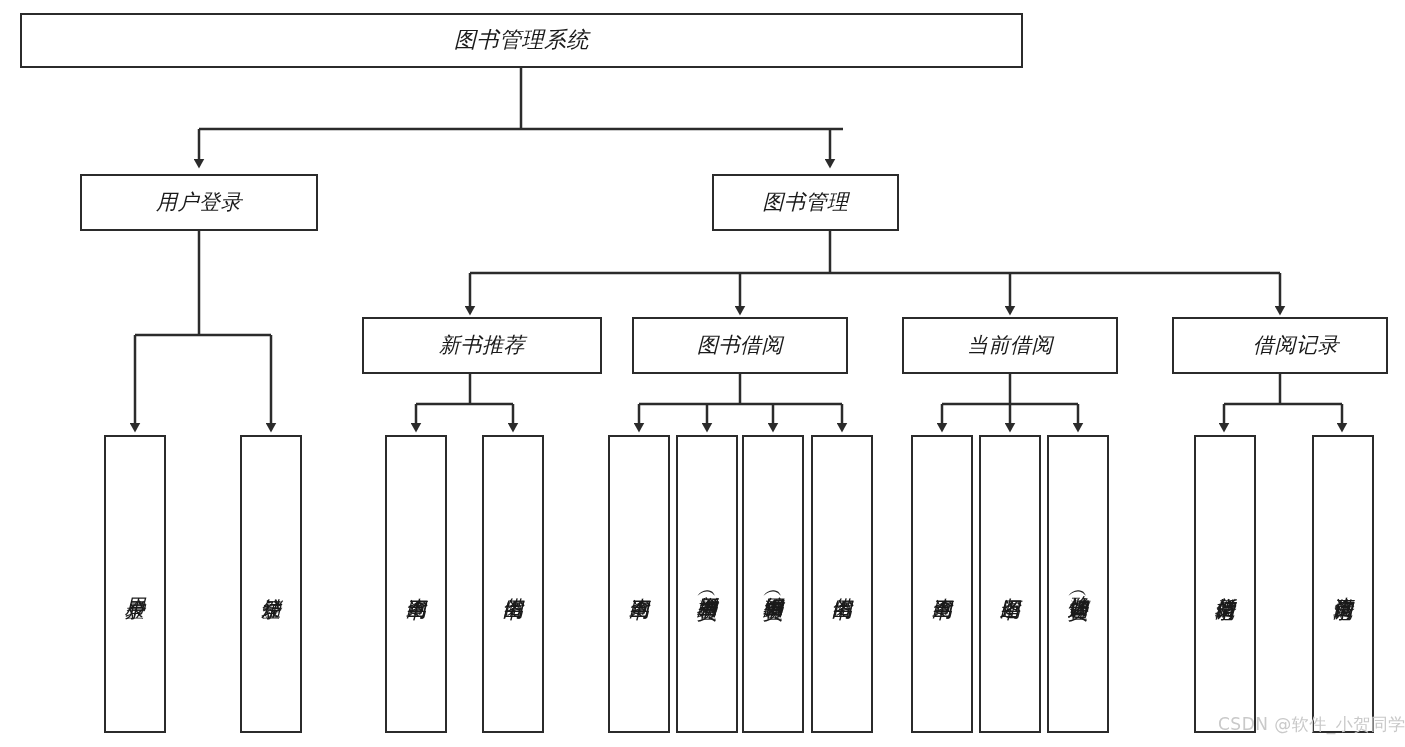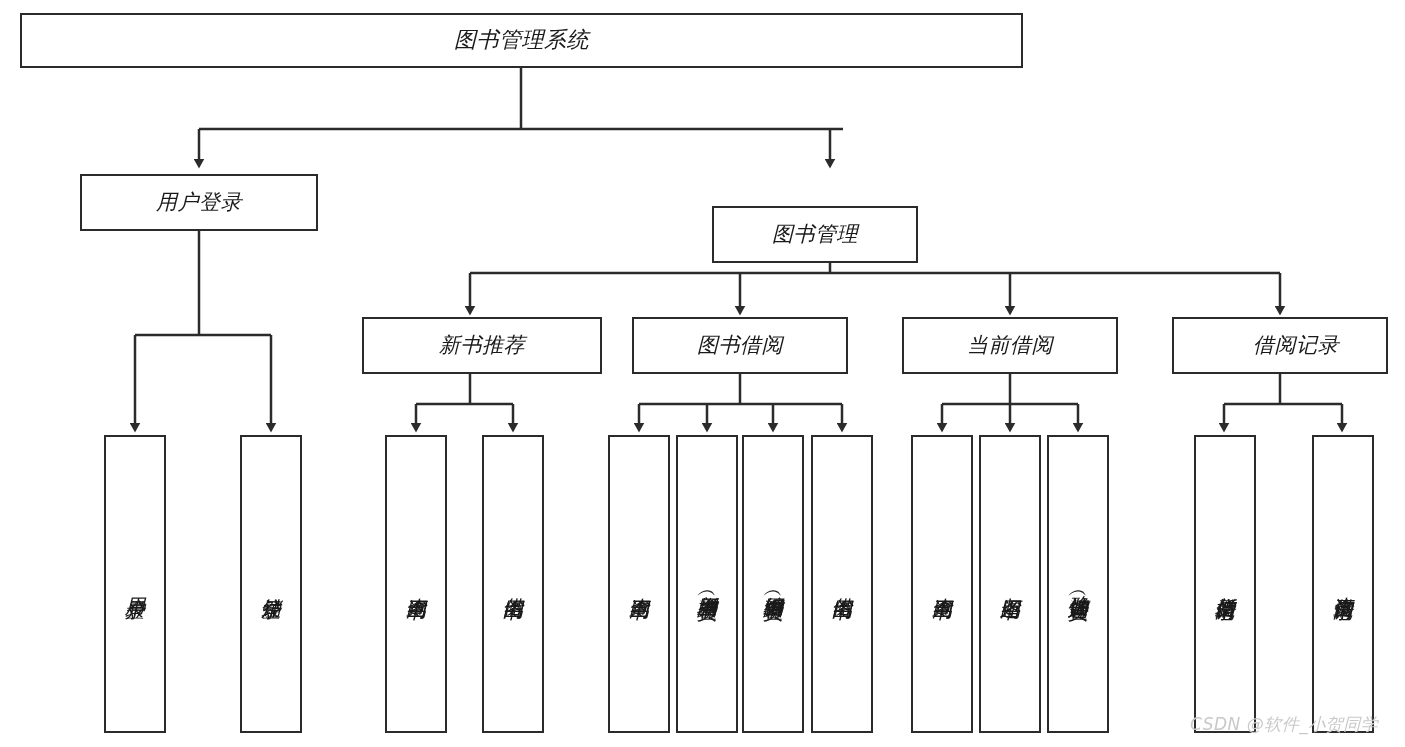--- a/index.html
+++ b/index.html
@@ -122,21 +122,21 @@
     </g>
   </svg>
 
   <div class="node horiz" id="root-node" style="left:20px; top:13px; width:1003px; height:55px;">
     <span class="label">图书管理系统</span>
   </div>
 
   <div class="node horiz" style="left:80px; top:174px; width:238px; height:57px;">
     <span class="label">用户登录</span>
   </div>
-  <div class="node horiz" style="left:712px; top:174px; width:206px; height:57px;margin-top:32px;">
+  <div class="node horiz" style="left:712px; top:174px; width:187px; height:57px;">
     <span class="label">图书管理</span>
   </div>
 
   <div class="node horiz" style="left:362px; top:317px; width:240px; height:57px;">
     <span class="label">新书推荐</span>
   </div>
   <div class="node horiz" style="left:632px; top:317px; width:216px; height:57px;">
     <span class="label">图书借阅</span>
   </div>
   <div class="node horiz" style="left:902px; top:317px; width:216px; height:57px;">
@@ -183,15 +183,15 @@
     <span class="label">确认归还（管理员）</span>
   </div>
 
   <div class="node vert" style="left:1194px; top:435px; width:62px; height:298px;">
     <span class="label">新增借阅记录</span>
   </div>
   <div class="node vert" style="left:1312px; top:435px; width:62px; height:298px;">
     <span class="label">查询借阅记录</span>
   </div>
 
-  <div id="watermark" style="left:1190px; top:713px;font-style:italic;">CSDN @软件_小贺同学</div>
+  <div id="watermark" style="left:1218px; top:713px;">CSDN @软件_小贺同学</div>
 
 </div>
 
 </body></html>

